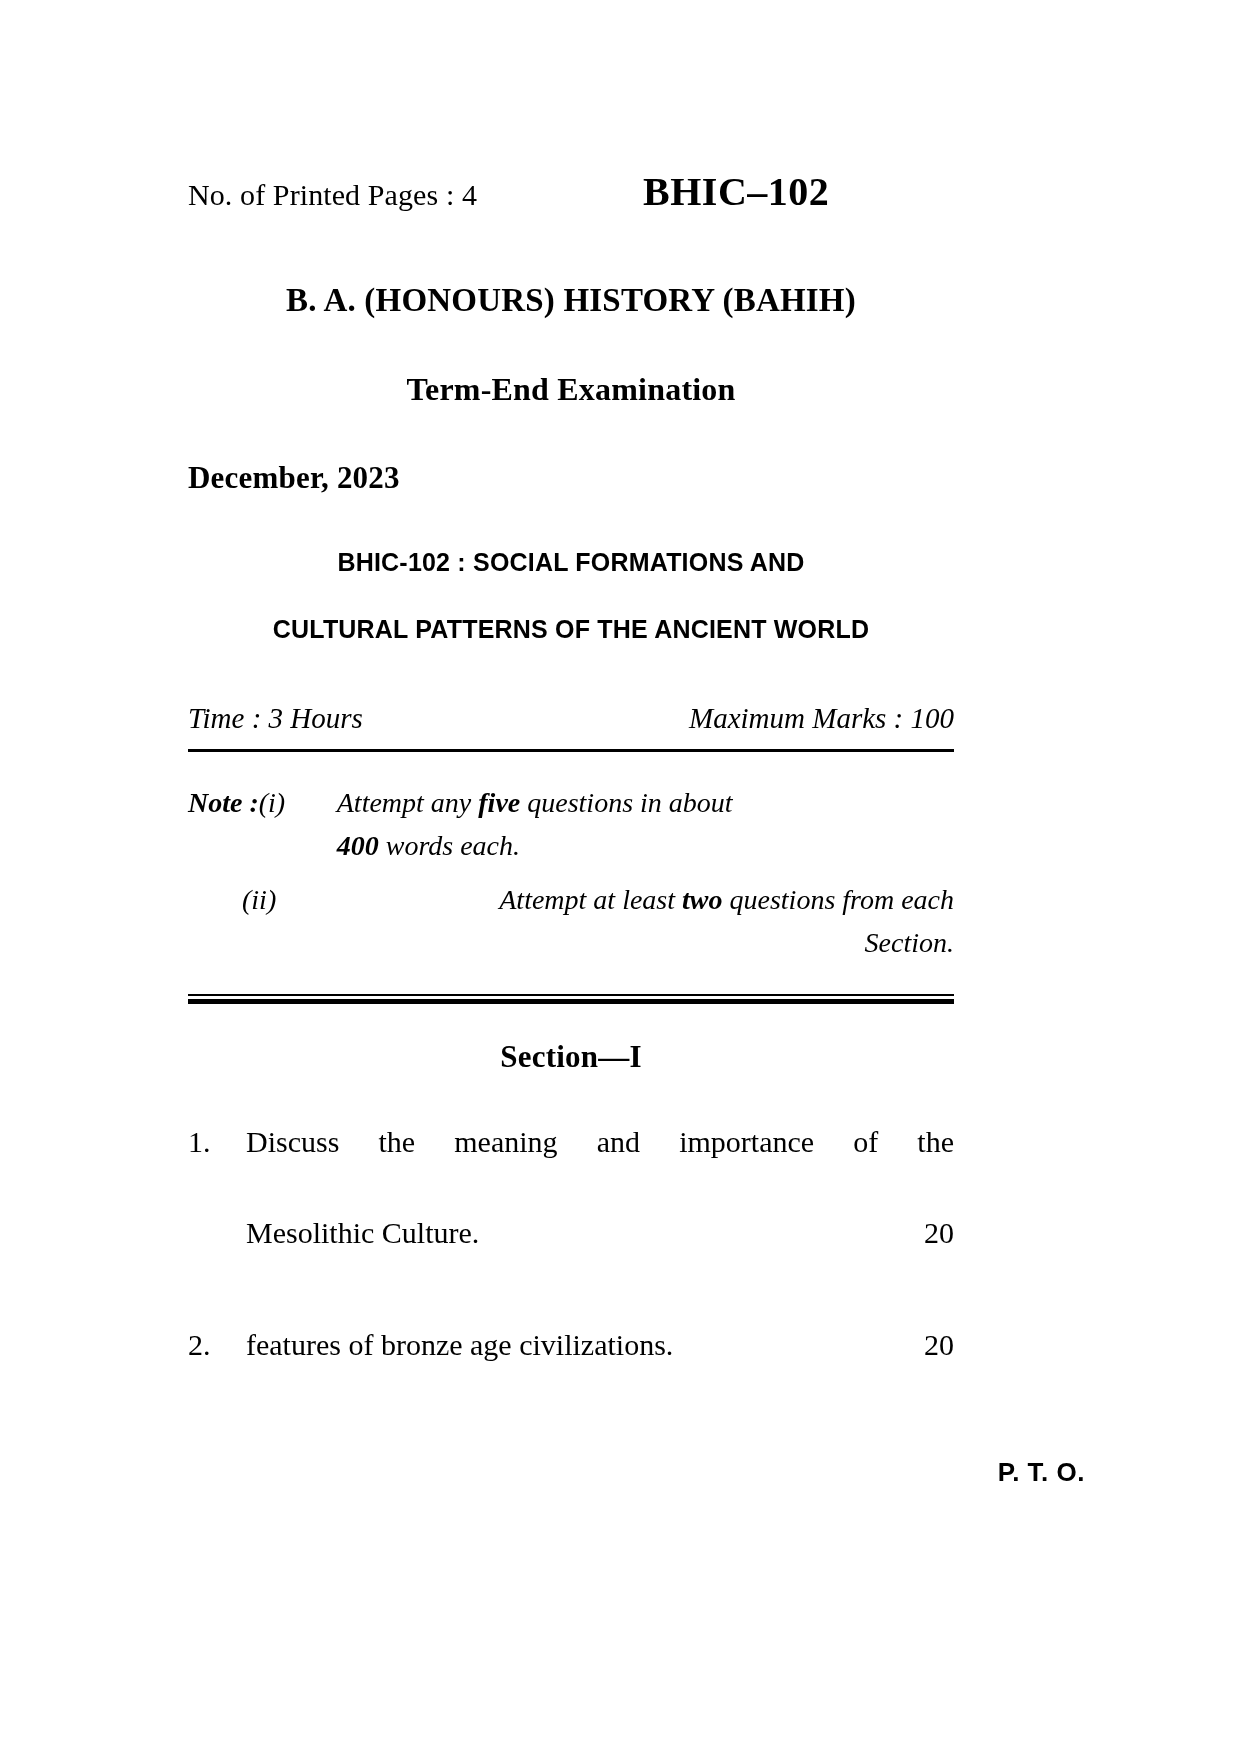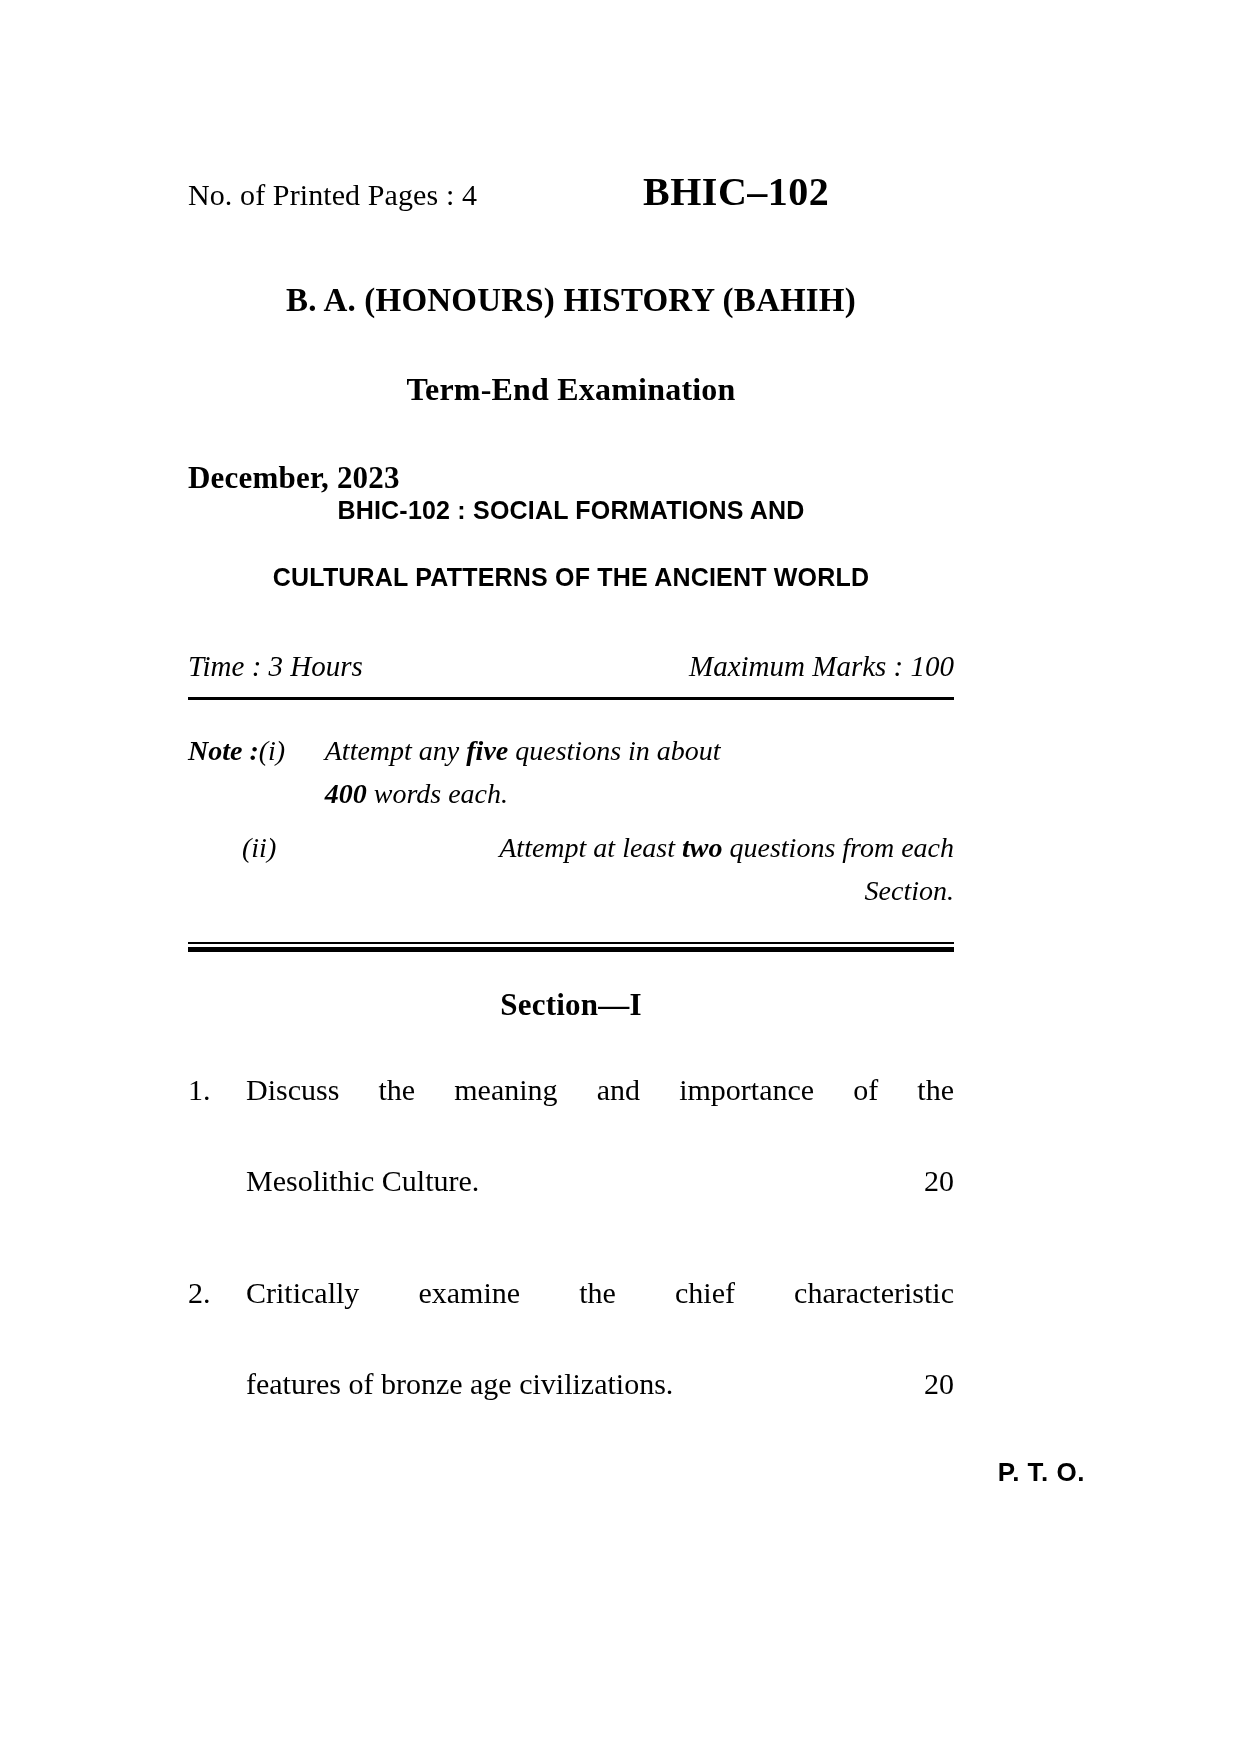--- a/index.html
+++ b/index.html
@@ -81,21 +81,21 @@
 
   
   .subject-line {
     text-align: center;
     font-family: "Liberation Sans", sans-serif;
     font-weight: bold;
     font-size: 25px;
     letter-spacing: .2px;
     white-space: nowrap;
   }
-  .subject-1 { }
+  .subject-1 { margin-top: 52px; }
   .subject-2 { margin-top: 38px; }
 
   
   .time-row {
     display: flex;
     justify-content: space-between;
     align-items: baseline;
     margin-top: 58px;
     font-style: italic;
     font-size: 29px;
@@ -135,20 +135,21 @@
     font-style: italic;
   }
   .m1 { width: 66px; }
   .m2 { width: 66px; margin-left: 54px; }
   .m3 { width: 76px; margin-left: 98px; }
 
   .note-text {
     flex: 1 1 auto;
     text-align: justify;
     text-justify: inter-word;
+    margin-left: 12px;
   }
   .note-text.nojust { text-align: right; }
   .note-text b { font-weight: bold; font-style: italic; }
 
   
   .rule-double {
     margin-top: 30px;
     height: 9px;
   }
   .rule-double .thin {
@@ -280,21 +281,20 @@
           <div class="q-line-2">
             <span class="q-tail">Mesolithic Culture.</span>
             <span class="q-marks">20</span>
           </div>
         </div>
       </div>
 
       <div class="q-item">
         <div class="q-num">2.</div>
         <div class="q-body">
-          <div class="q-line-1">Critically  examine  the  chief  characteristic</div>
           <div class="q-line-2">
             <span class="q-tail">features of bronze age civilizations.</span>
             <span class="q-marks">20</span>
           </div>
         </div>
       </div>
 
     </div>
 
   </div>

